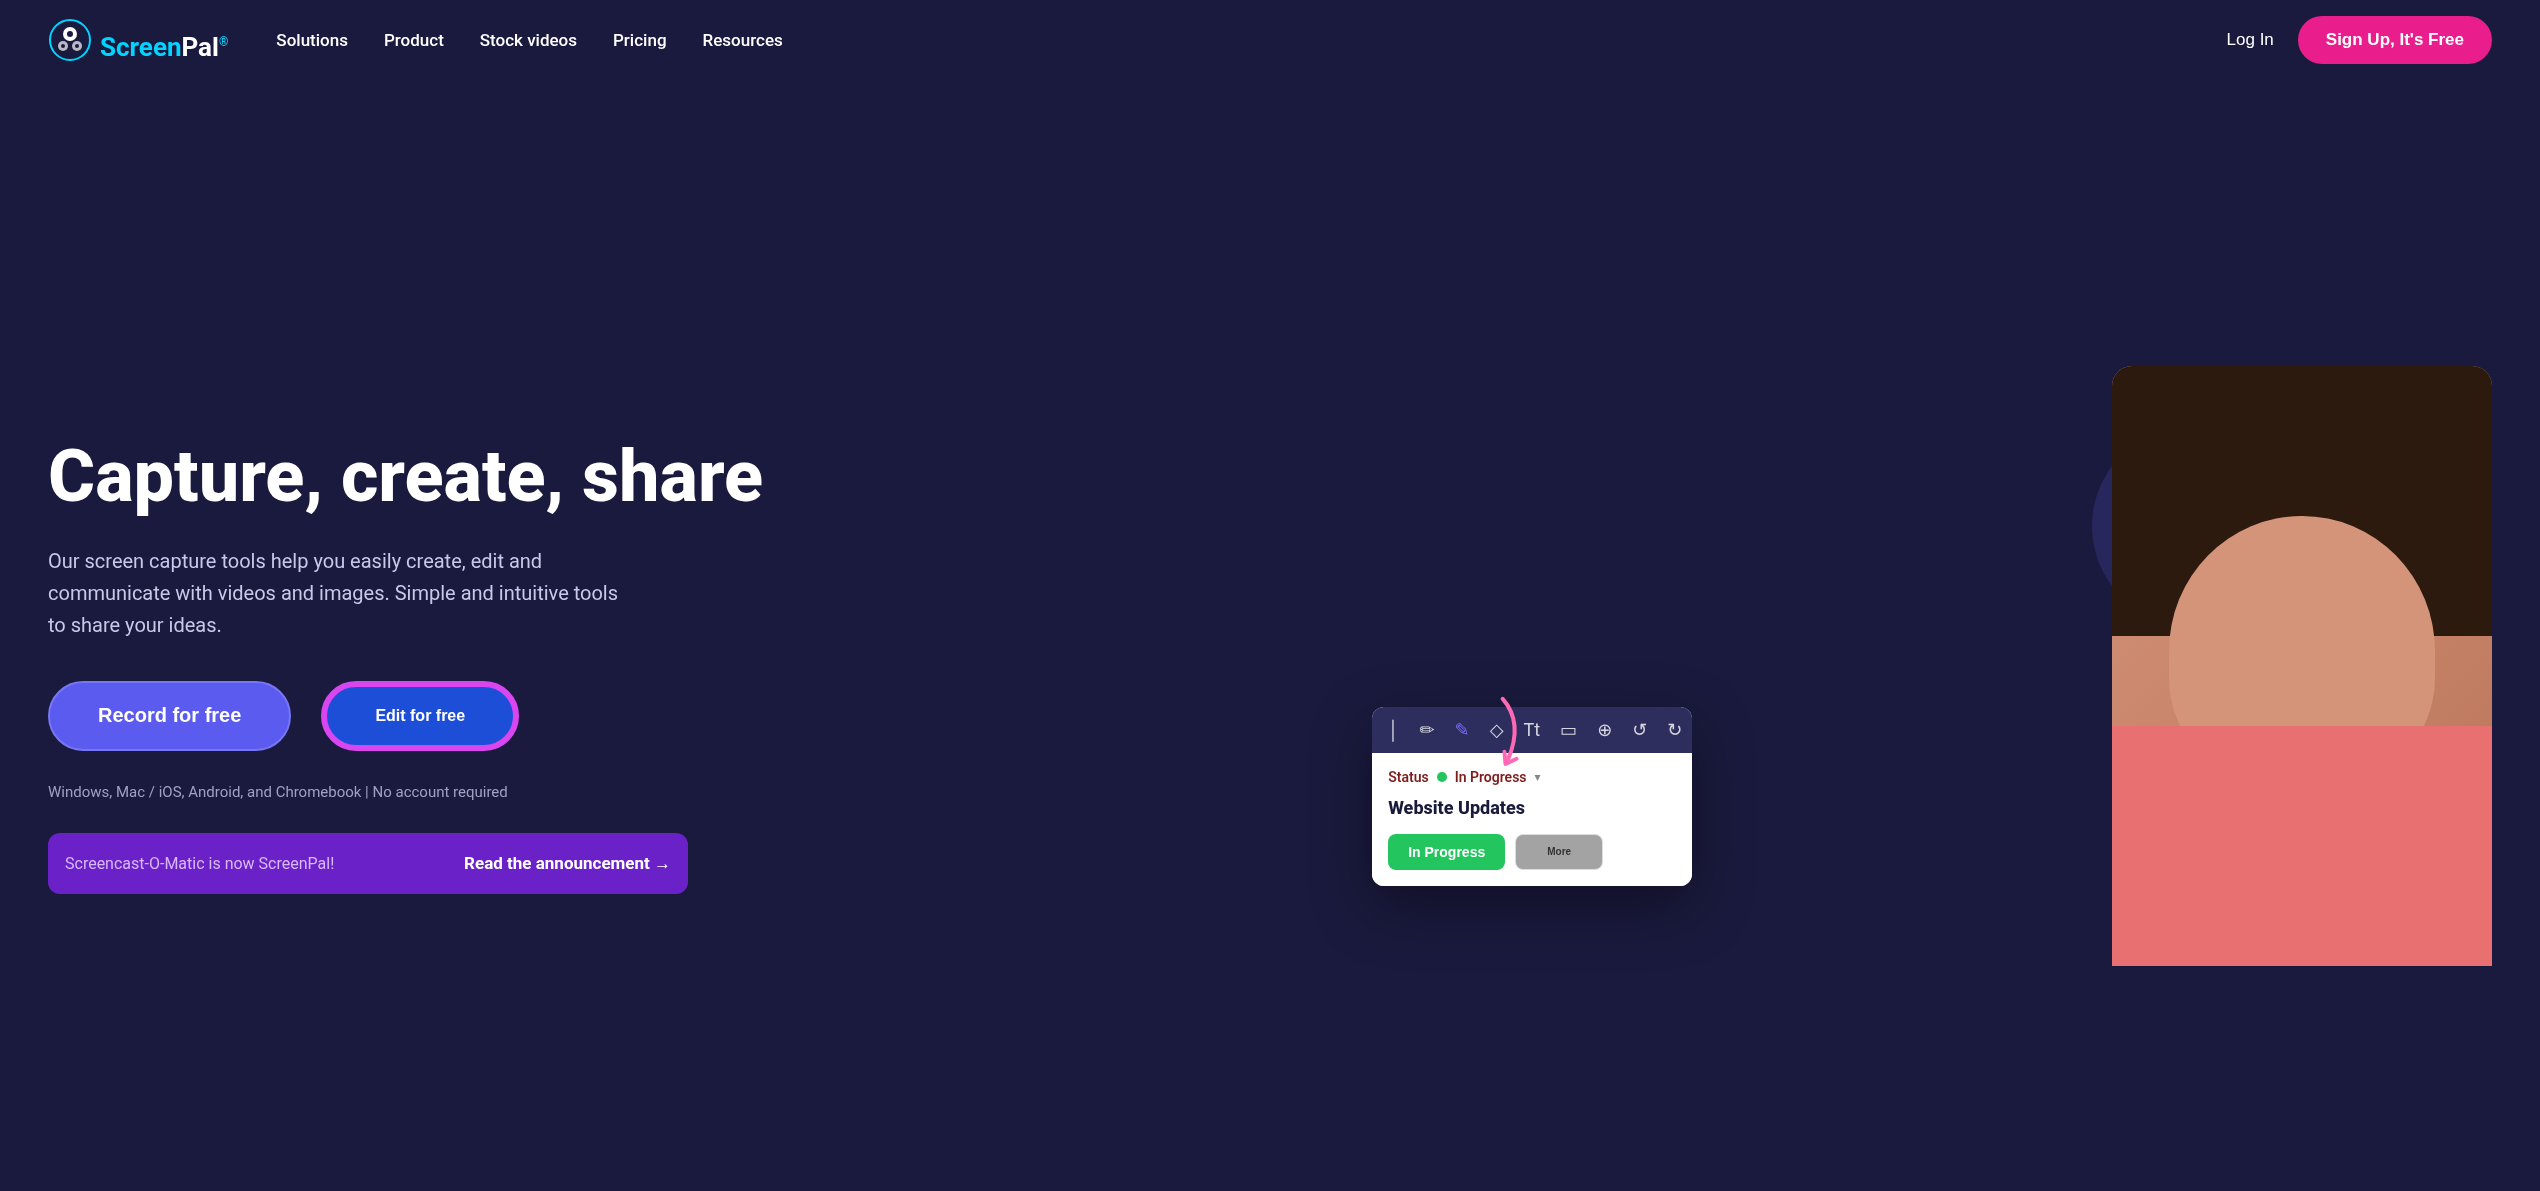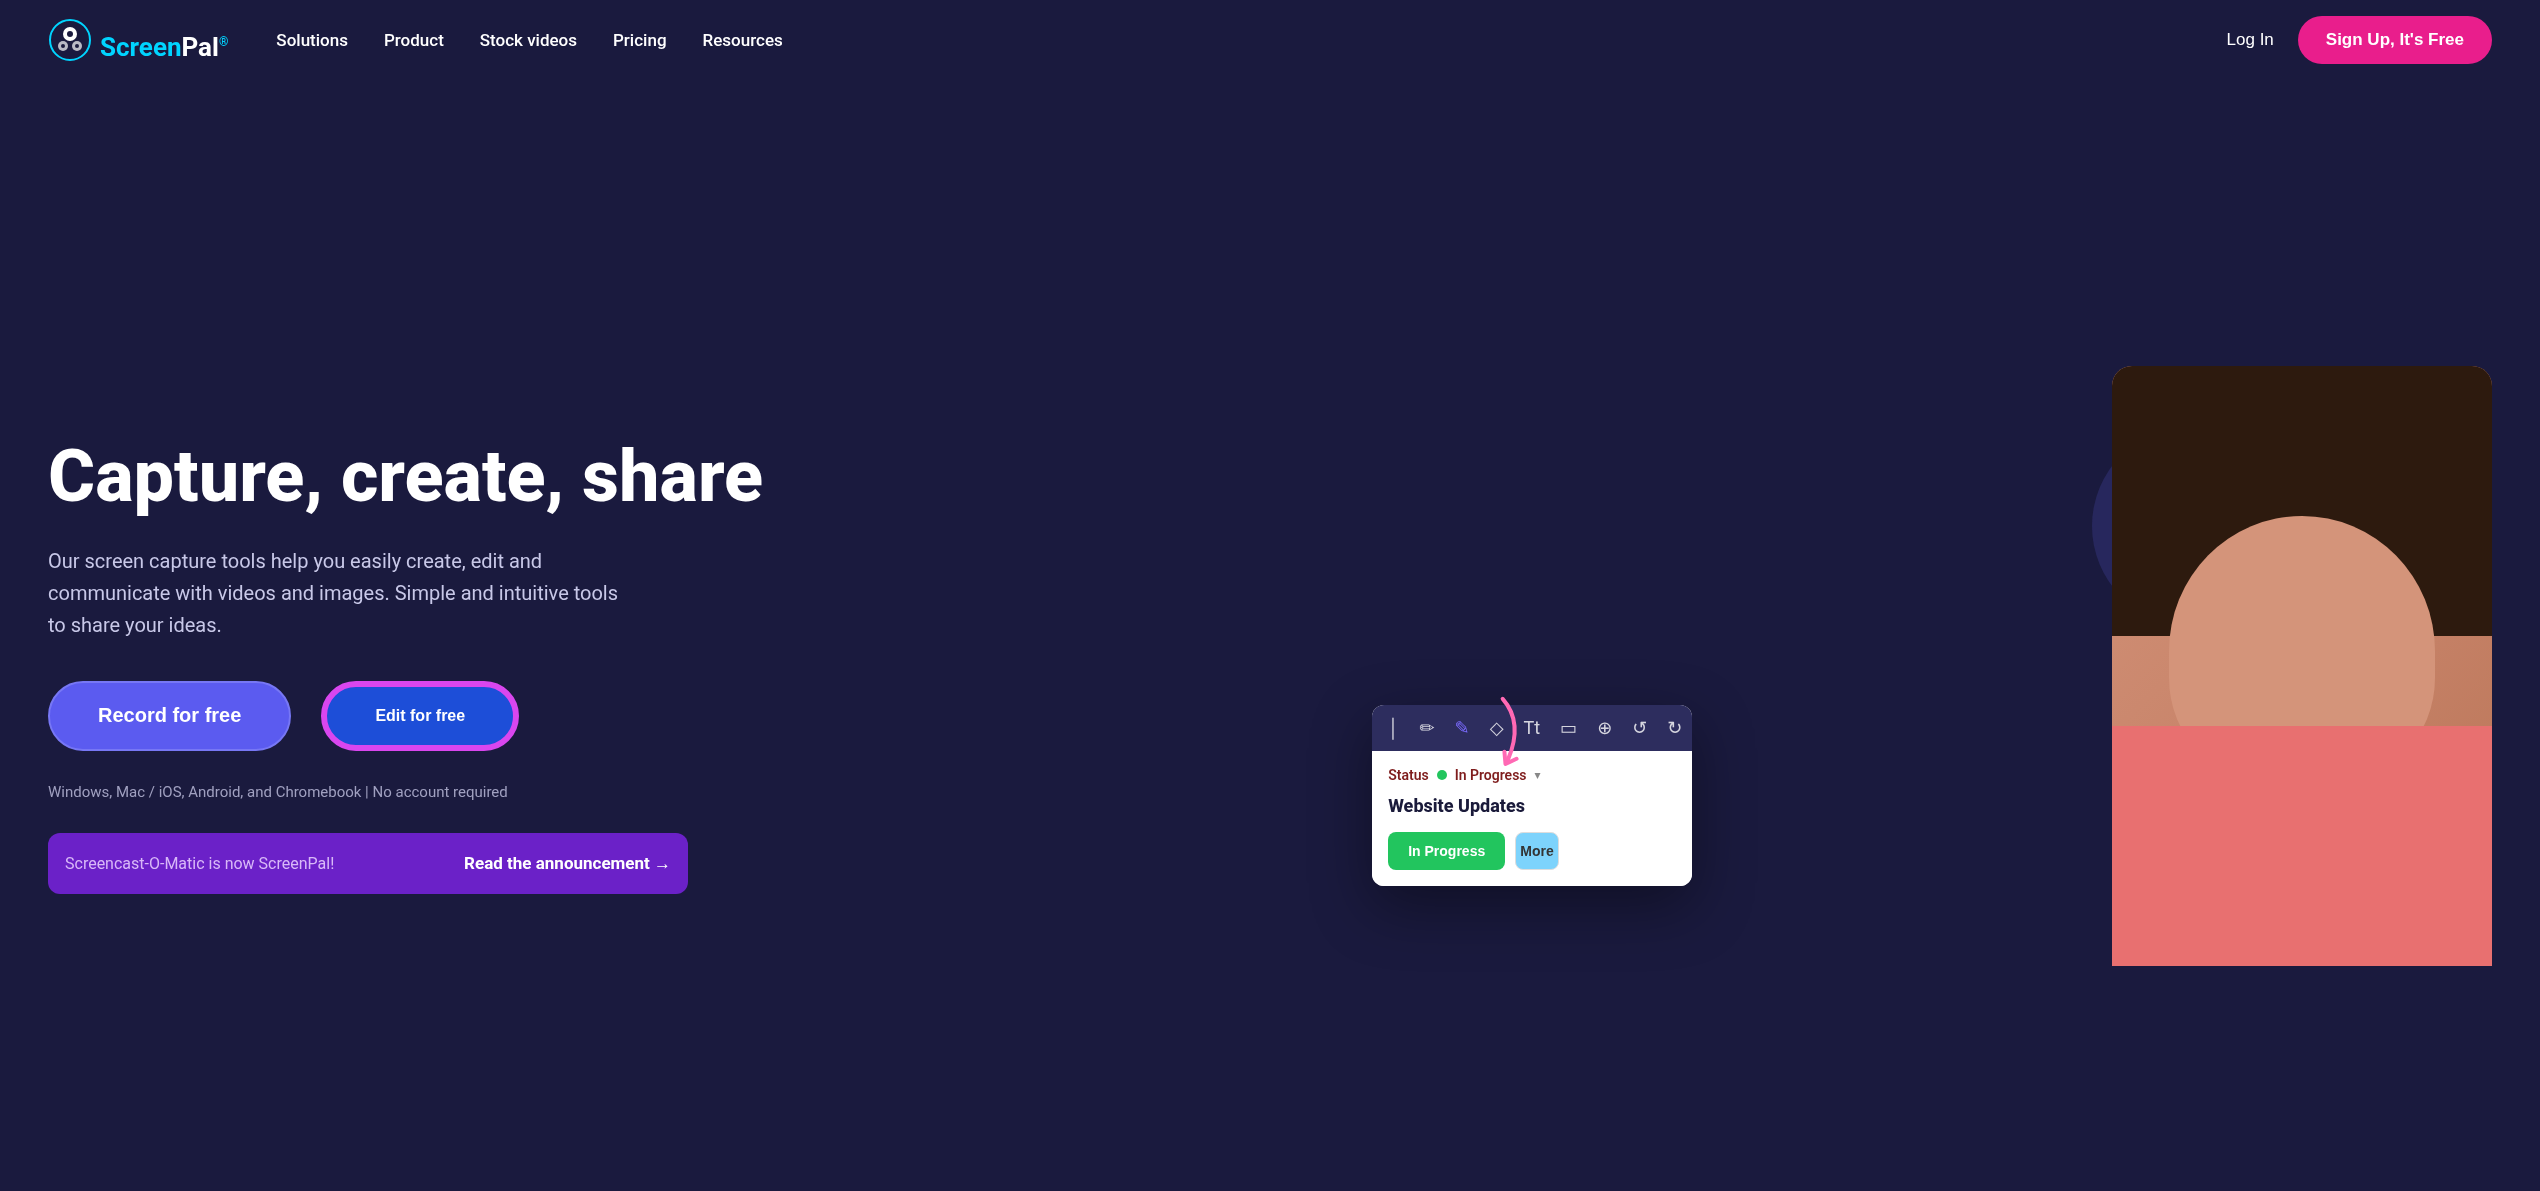--- a/index.html
+++ b/index.html
@@ -313,26 +313,26 @@
       color: #fff;
       border: none;
       border-radius: 8px;
       padding: 10px 20px;
       font-size: 14px;
       font-weight: 600;
       cursor: pointer;
     }
 
     .card-btn-outline {
-      background: #7dd3fc;
+      background: #a3a3a3;
       color: #333;
       border: 1px solid #ddd;
       border-radius: 8px;
-      padding: 10px 4px;
-      font-size: 14px;
+      padding: 10px 31px;
+      font-size: 10px;
       font-weight: 600;
       cursor: pointer;
     }
 
     
     .person-svg-wrapper {
       position: absolute;
       right: 0;
       bottom: 0;
       width: 380px;

